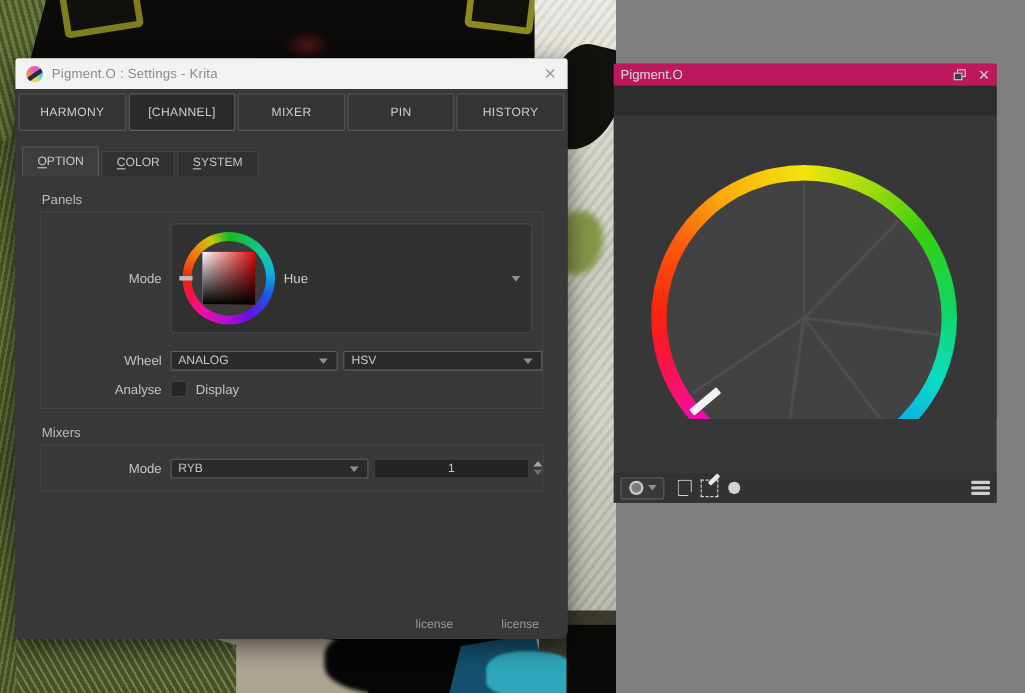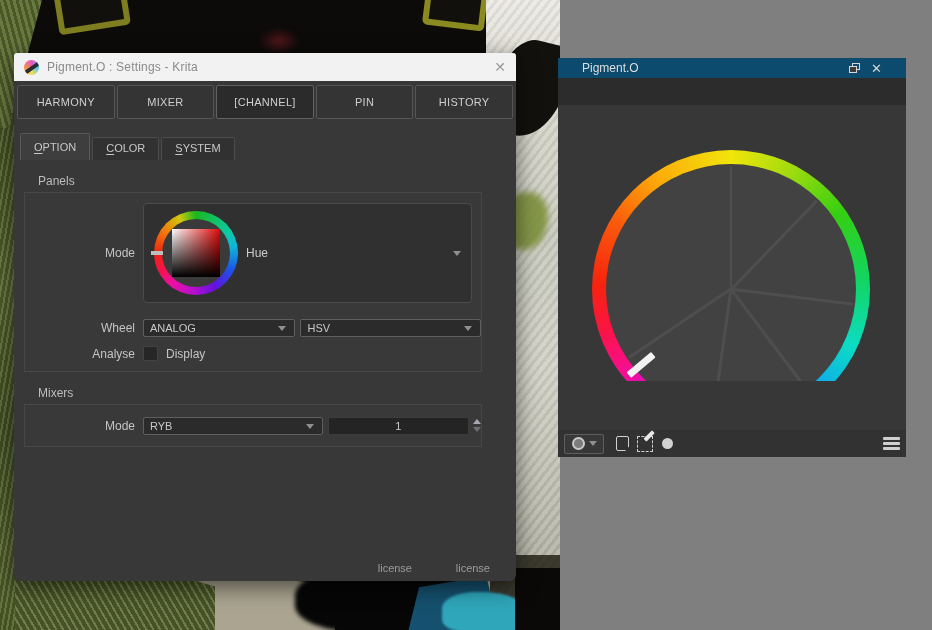--- a/index.html
+++ b/index.html
@@ -68,21 +68,21 @@
     color:#cfcfcf; font-size:11px; display:flex; align-items:center; justify-content:center; letter-spacing:.3px; }
   .top-btn.active { background:#2b2b2b; border-color:#616161; }
 
   .tab-row { display:flex; margin:14px 0 0 6px; align-items:flex-end; height:27px; }
   .tab { padding:4px 13px 5px; font-size:11px; color:#c8c8c8; background:#313131;
     border:1px solid #4c4c4c; border-bottom:none; border-radius:2px 2px 0 0; margin-right:2px; height:23px; }
   .tab.active { background:#3e3e3e; border-color:#5a5a5a; height:27px; padding-top:7px; }
   .tab u { text-decoration:underline; text-underline-offset:2px; }
 
   .section-label { font-size:12px; color:#bdbdbd; margin:14px 0 4px 24px; }
-  .group-box { border:1px solid #474747; margin:0 8px 0 10px; width:458px; position:relative; background:#393939; }
+  .group-box { border:1px solid #474747; margin:0 8px 0 22px; width:458px; position:relative; background:#393939; }
   .row { display:flex; align-items:center; }
   .field-label { width:118px; text-align:right; padding-right:8px; font-size:12px; color:#c4c4c4; flex:0 0 auto; }
 
   .mode-combo { width:329px; height:100px; margin:10px 0; background:#303030; border:1px solid #4a4a4a;
     border-radius:4px; display:flex; align-items:center; padding:0 10px; position:relative; }
   .hue-ring-icon { width:84px; height:84px; border-radius:50%; position:relative; flex:0 0 auto; }
   .hue-ring-icon .inner { position:absolute; left:8px; top:8px; width:68px; height:68px; border-radius:50%; background:#3a3a3a; }
   .hue-ring-icon .sv-square { position:absolute; left:18px; top:18px; width:48px; height:48px;
     background:linear-gradient(to bottom, rgba(0,0,0,0), #000 100%), linear-gradient(to right, #fff, #e10808); }
   .hue-ring-icon .tick { position:absolute; left:-3px; top:40px; width:12px; height:4px; background:#bdbdbd; }
@@ -102,21 +102,21 @@
   .spin-arrows { display:flex; flex-direction:column; justify-content:center; gap:3px; margin-left:4px; }
   .spin-up { width:0; height:0; border-left:4px solid transparent; border-right:4px solid transparent; border-bottom:5px solid #a8a8b0; }
   .spin-down { width:0; height:0; border-left:4px solid transparent; border-right:4px solid transparent; border-top:5px solid #6e6e74; }
 
   .dialog-links { position:absolute; bottom:7px; right:0; width:100%; font-size:11px; color:#9a9aa0; }
   .link-manual { position:absolute; right:104px; bottom:0; }
   .link-license { position:absolute; right:26px; bottom:0; }
 
   
   .docker { position:absolute; left:558px; top:58px; width:348px; height:399px; background:#373737; }
-  .docker-titlebar { height:20px; background:#0c4a6e; display:flex; align-items:center; padding:0 24px; }
+  .docker-titlebar { height:20px; background:#be185d; display:flex; align-items:center; padding:0 6px; }
   .docker-title { font-size:12px; color:#dedede; }
   .docker-icons { margin-left:auto; display:flex; align-items:center; gap:10px; }
   .float-icon { width:12px; height:11px; position:relative; }
   .float-icon .sq1 { position:absolute; left:3px; top:0; width:8px; height:7px; border:1.5px solid #d6d6d6; }
   .float-icon .sq2 { position:absolute; left:0; top:3px; width:8px; height:7px; border:1.5px solid #d6d6d6; background:#3d3d3d; }
   .docker-close { color:#d6d6d6; font-size:13px; line-height:13px; }
   .docker-header-strip { height:27px; background:#2c2c2c; }
 
   .wheel-area { position:relative; height:276px; background:#373737; overflow:hidden; }
   .hue-ring { position:absolute; left:34px; top:45px; width:278px; height:278px; border-radius:50%; }
@@ -169,22 +169,22 @@
   <div class="dialog-titlebar">
     <div class="app-icon">
         <div class="slash"></div>
       </div>
     <span class="dialog-title">Pigment.O : Settings - Krita</span>
     <span class="dialog-close">✕</span>
   </div>
   <div class="dialog-body">
     <div class="btn-row">
       <div class="top-btn">HARMONY</div>
+      <div class="top-btn active">[CHANNEL]</div>
       <div class="top-btn">MIXER</div>
-      <div class="top-btn active">[CHANNEL]</div>
       <div class="top-btn">PIN</div>
       <div class="top-btn">HISTORY</div>
     </div>
 
     <div class="tab-row">
       <div class="tab active"><u>O</u><span>PTION</span></div>
       <div class="tab"><u>C</u><span>OLOR</span></div>
       <div class="tab"><u>S</u><span>YSTEM</span></div>
     </div>
 

